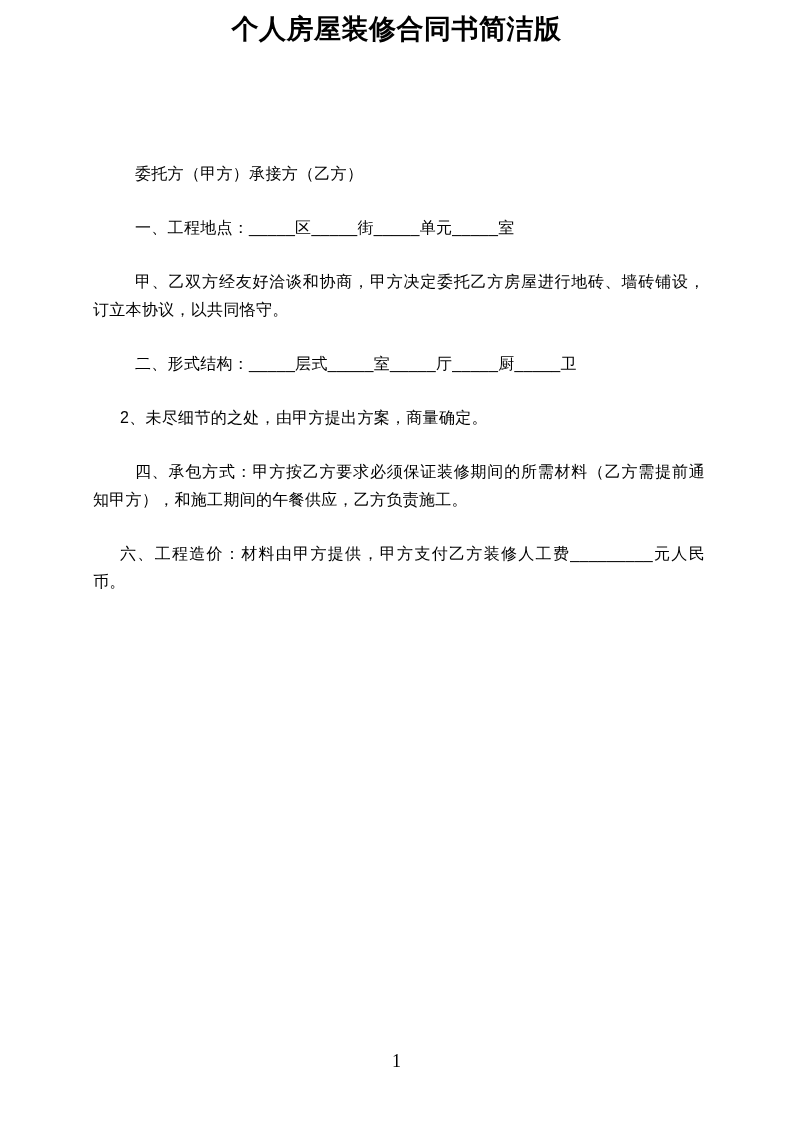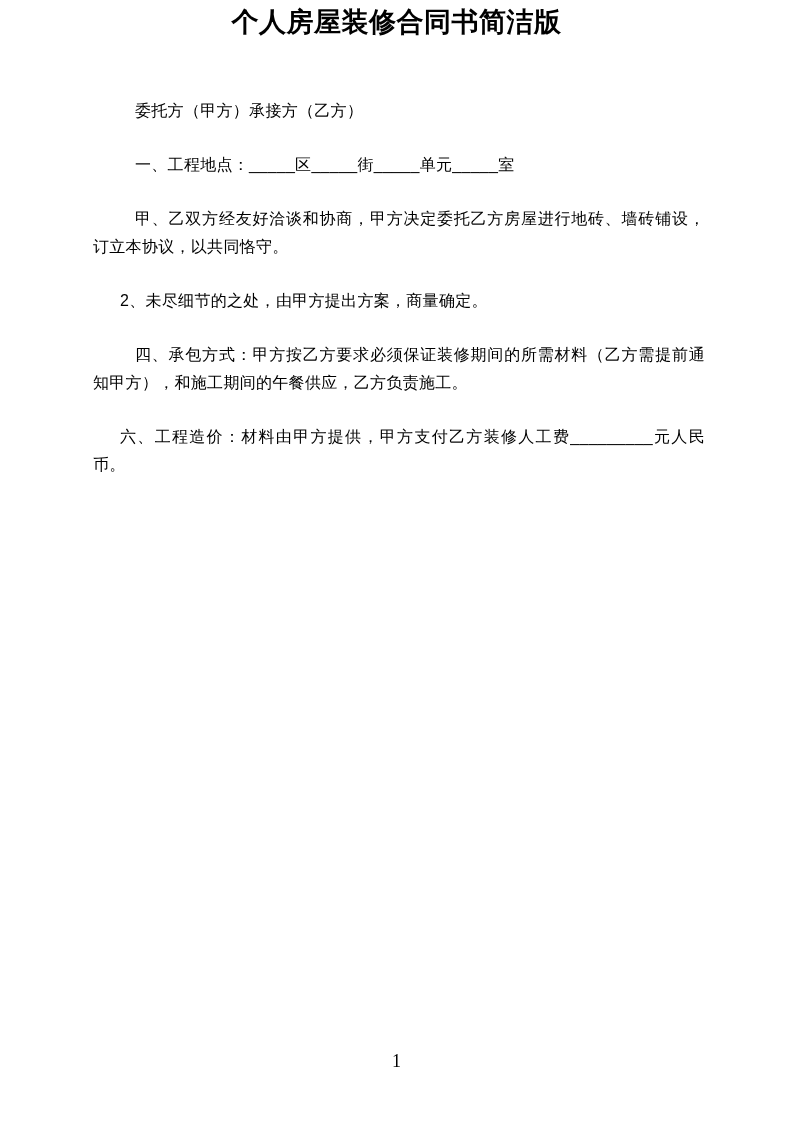--- a/index.html
+++ b/index.html
@@ -11,30 +11,30 @@
     position: relative;
     width: 793px;
     height: 1122px;
     background: #ffffff;
     color: #000000;
     font-family: "Liberation Sans", "DejaVu Sans", sans-serif;
     overflow: hidden;
     box-sizing: border-box;
   }
   .doc-title {
-    margin: 5px;
+    margin: 12px;
     font-size: 27px;
     line-height: 34px;
     font-weight: bold;
     text-align: center;
     letter-spacing: 0.5px;
   }
   .doc-body {
     width: 612px;
-    margin: 58px 88px 0 93px;
+    margin: 114px 88px 0 93px;
   }
   .para {
     margin: 0 0 26px 0;
     font-size: 16px;
     line-height: 28px;
     letter-spacing: 0.3px;
     text-align: justify;
     text-indent: 42px;
     word-break: break-all;
   }
@@ -60,20 +60,21 @@
   <h1 class="doc-title">个人房屋装修合同书简洁版</h1>
 
   <div class="doc-body">
 
     <p class="para">委托方（甲方）承接方（乙方）</p>
 
     <p class="para">一、工程地点：_____区_____街_____单元_____室</p>
 
     <p class="para">甲、乙双方经友好洽谈和协商，甲方决定委托乙方房屋进行地砖、墙砖铺设，订立本协议，以共同恪守。</p>
 
+    <p class="para">二、形式结构：_____层式_____室_____厅_____厨_____卫</p>
 
 
 
     <p class="para small-indent">2、未尽细节的之处，由甲方提出方案，商量确定。</p>
 
     <p class="para">四、承包方式：甲方按乙方要求必须保证装修期间的所需材料（乙方需提前通知甲方），和施工期间的午餐供应，乙方负责施工。</p>
 
 
     <p class="para small-indent">六、工程造价：材料由甲方提供，甲方支付乙方装修人工费_________元人民币。</p>
 

